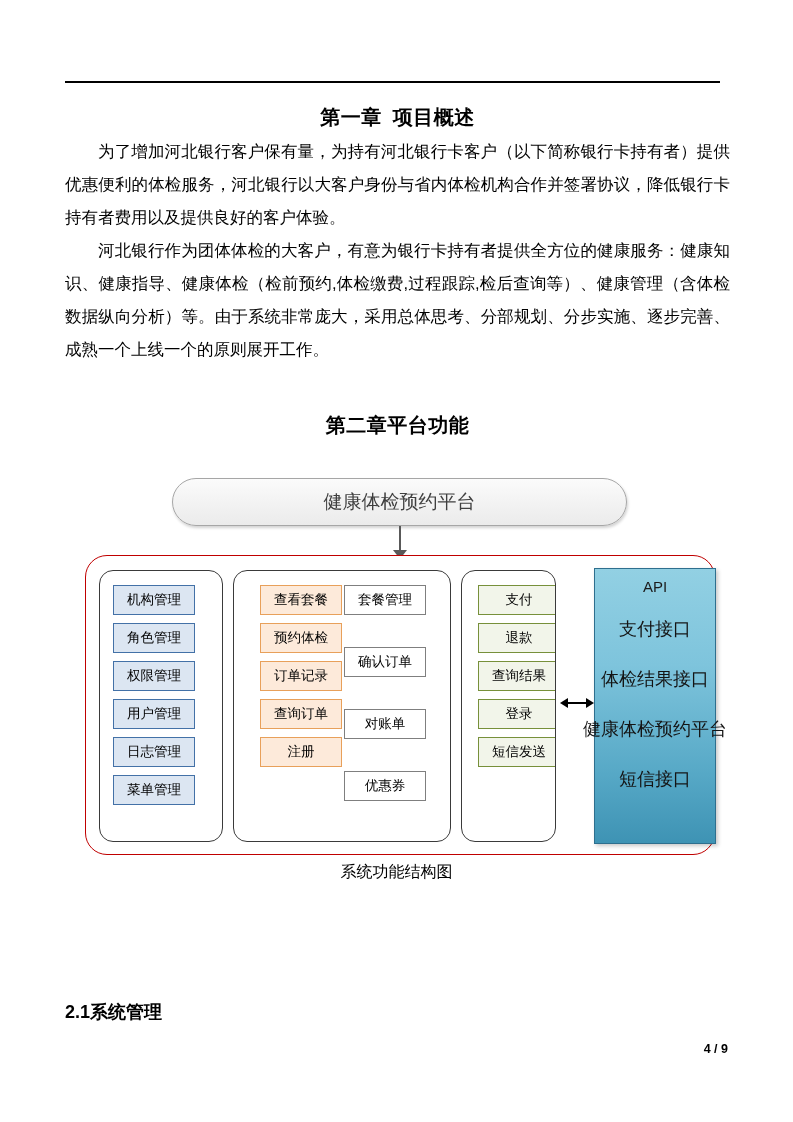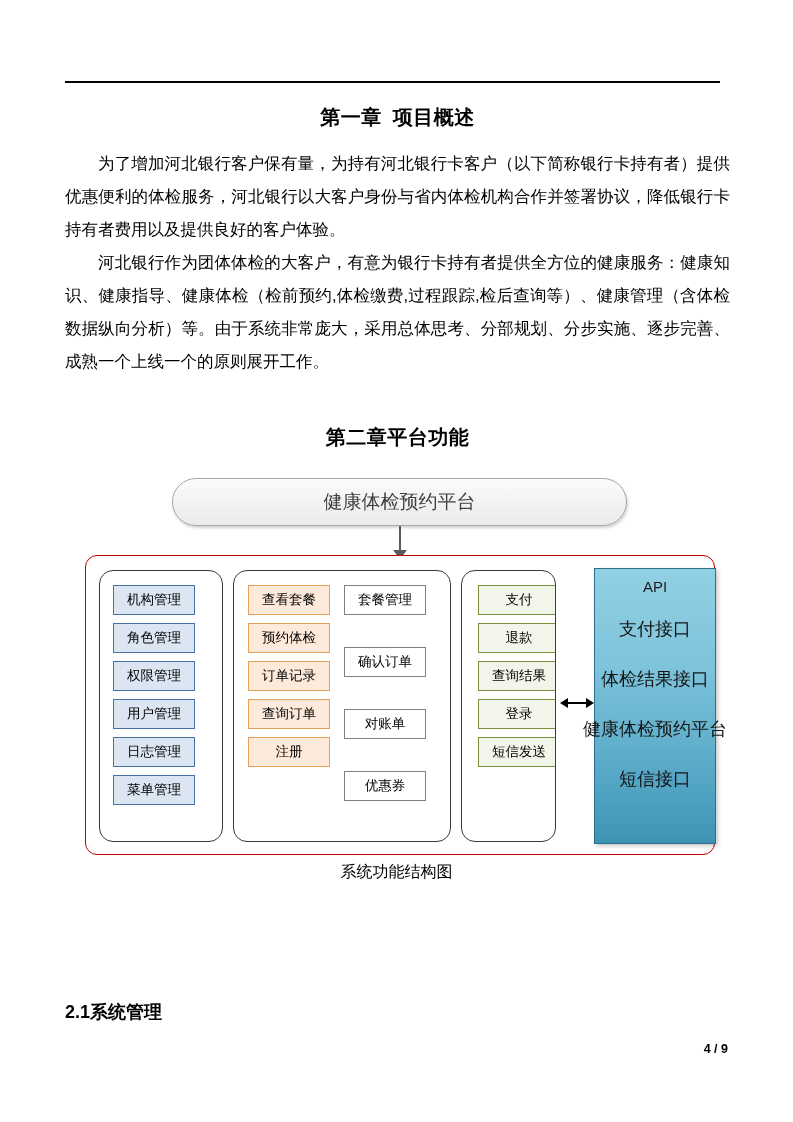--- a/index.html
+++ b/index.html
@@ -38,21 +38,21 @@
     position: absolute;
     left: 65px;
     top: 104px;
     width: 665px;
   }
 
   h1.chapter {
     font-size: 20px;
     font-weight: bold;
     text-align: center;
-    margin: 0 0 16px 0;
+    margin: 0 0 4px 0;
     letter-spacing: 0.5px;
     font-family: "Liberation Sans", "DejaVu Sans", sans-serif;
   }
   h1.chapter .gap { display: inline-block; width: 11px; }
 
   p.para {
     font-size: 16.5px;
     line-height: 33px;
     margin: 0;
     text-align: justify;
@@ -112,21 +112,21 @@
     border-top: 9px solid #595959;
   }
 
   .outer-box {
     position: absolute;
     left: 85px;
     top: 85px;
     width: 630px;
     height: 300px;
     border: 1.5px solid #c00000;
-    border-radius: 12px;
+    border-radius: 22px;
     background: #ffffff;
   }
 
   .group {
     position: absolute;
     top: 14px;
     height: 272px;
     border: 1.6px solid #3a3a3a;
     border-radius: 14px;
     background: #ffffff;
@@ -167,21 +167,21 @@
   .node.plain {
     background: #ffffff;
     border: 1.4px solid #7f7f7f;
   }
   .node.olive {
     background: #f2f5ea;
     border: 1.4px solid #77903a;
   }
 
   .col.c1 { left: 13px; }
-  .col.c2 { left: 14px; }
+  .col.c2 { left: 26px; }
   .col.c3 { left: 110px; gap: 32px; }
   .col.c4 { left: 16px; }
 
   
   .api-panel {
     position: absolute;
     left: 508px;
     top: 12px;
     width: 122px;
     height: 276px;

